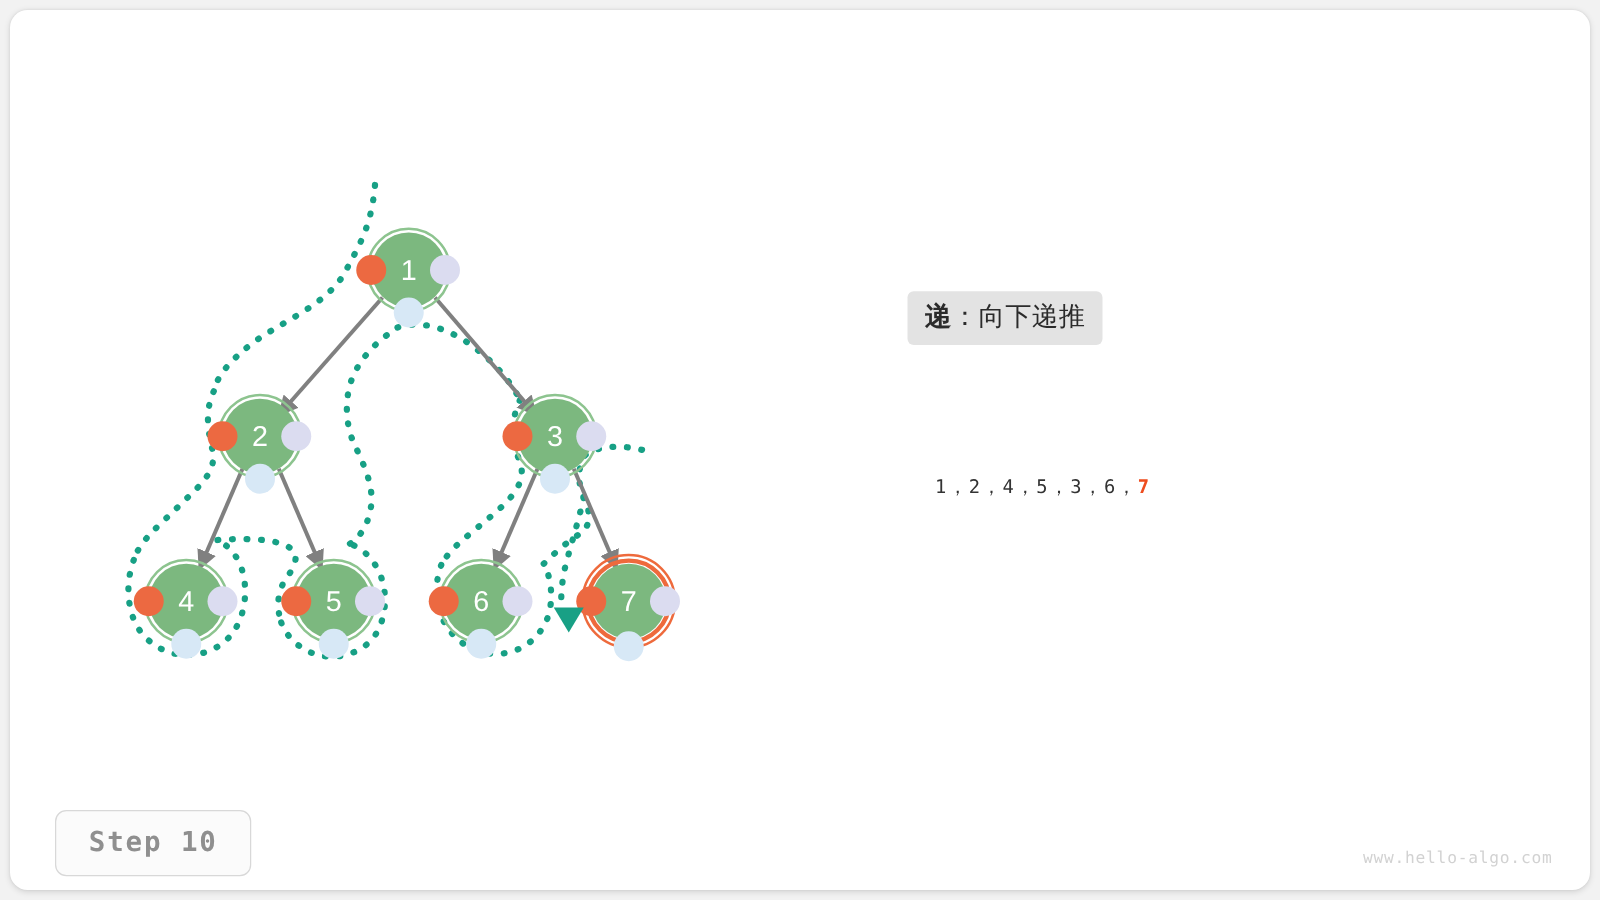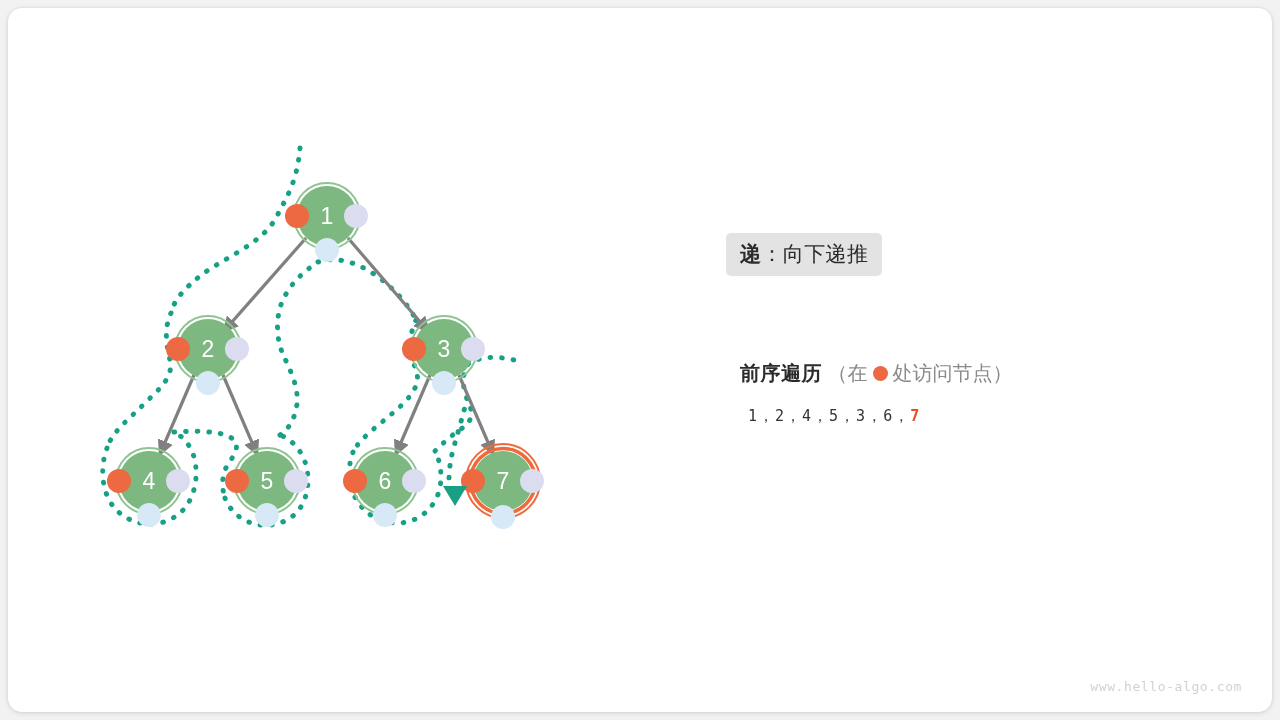--- a/index.html
+++ b/index.html
@@ -265,21 +265,21 @@
       <polygon points="435,478 459,478 447,498" fill="#18a085"></polygon>
     </svg>
 
     <div id="legend">
       <div class="legend-line">
         <span id="legend-descend"><span class="kw">递</span><span>：</span><span>向下递推</span></span>
       </div>
     </div>
 
     <div id="order-block">
-      <div id="order-title"><span class="bold">前序遍历</span> <span class="muted">（在</span><span class="inline-dot"></span><span class="muted">处访问节点）</span></div>
       <div id="order-seq"><span>1，2，4，5，3，6，</span><span class="hl">7</span></div>
     </div>
 
+    <div id="step-badge">Step 10</div>
 
     <div id="watermark">www.hello-algo.com</div>
 
   </div>
 </div>
 
 </body></html>

